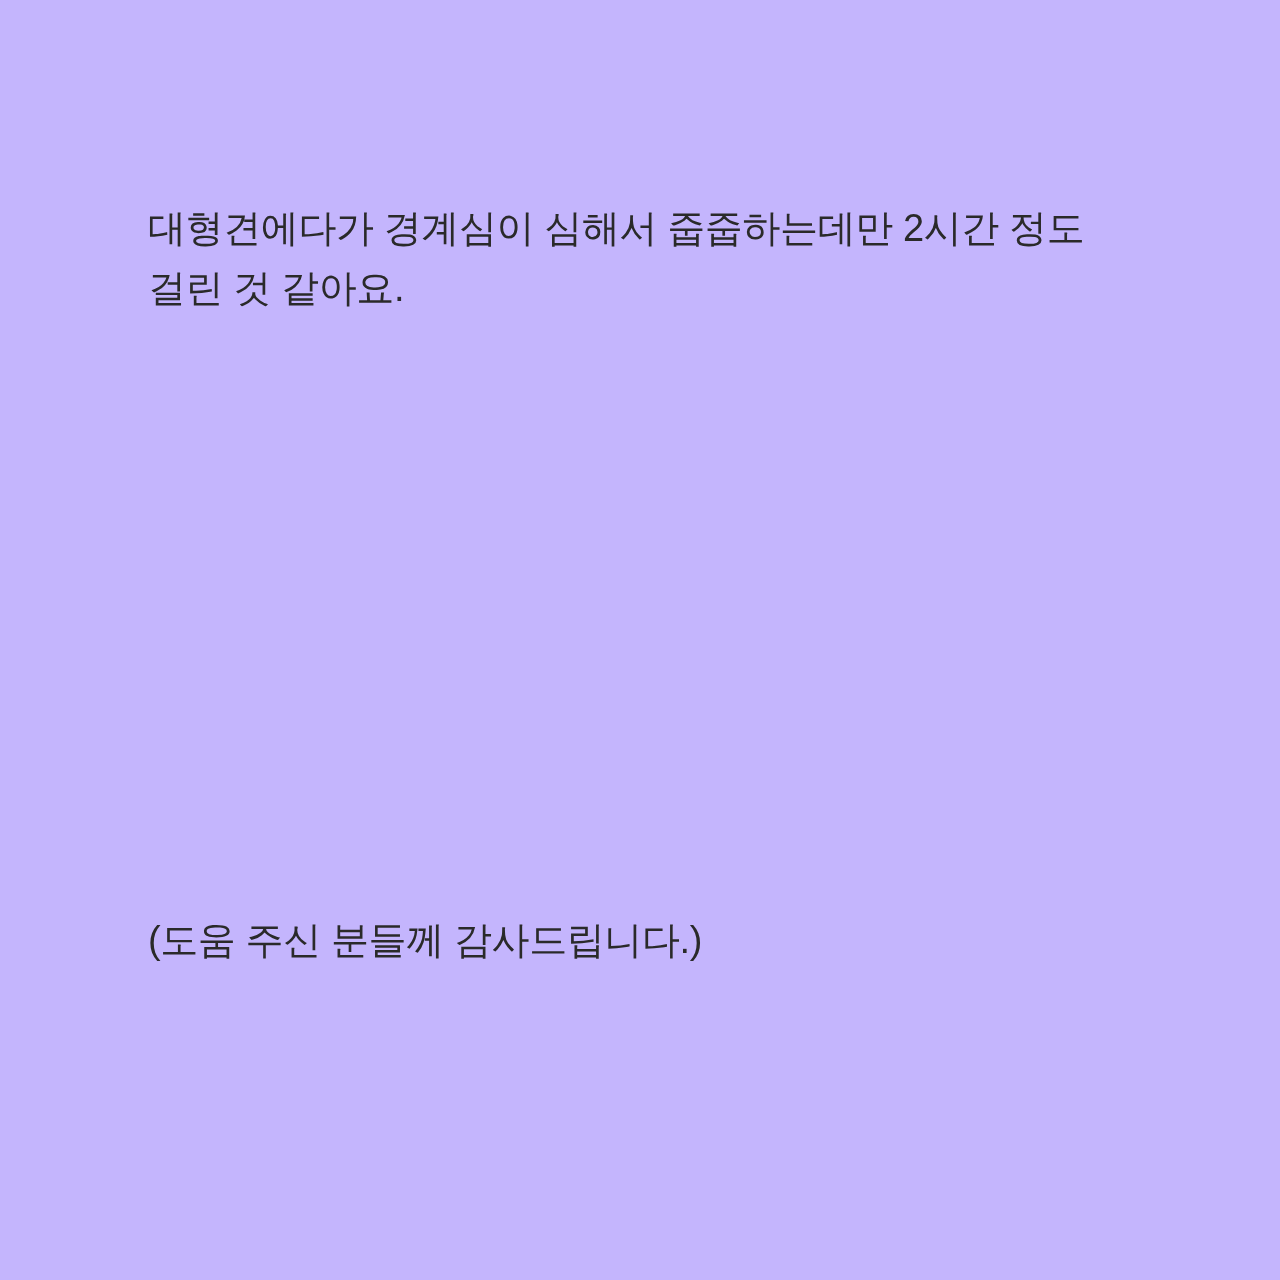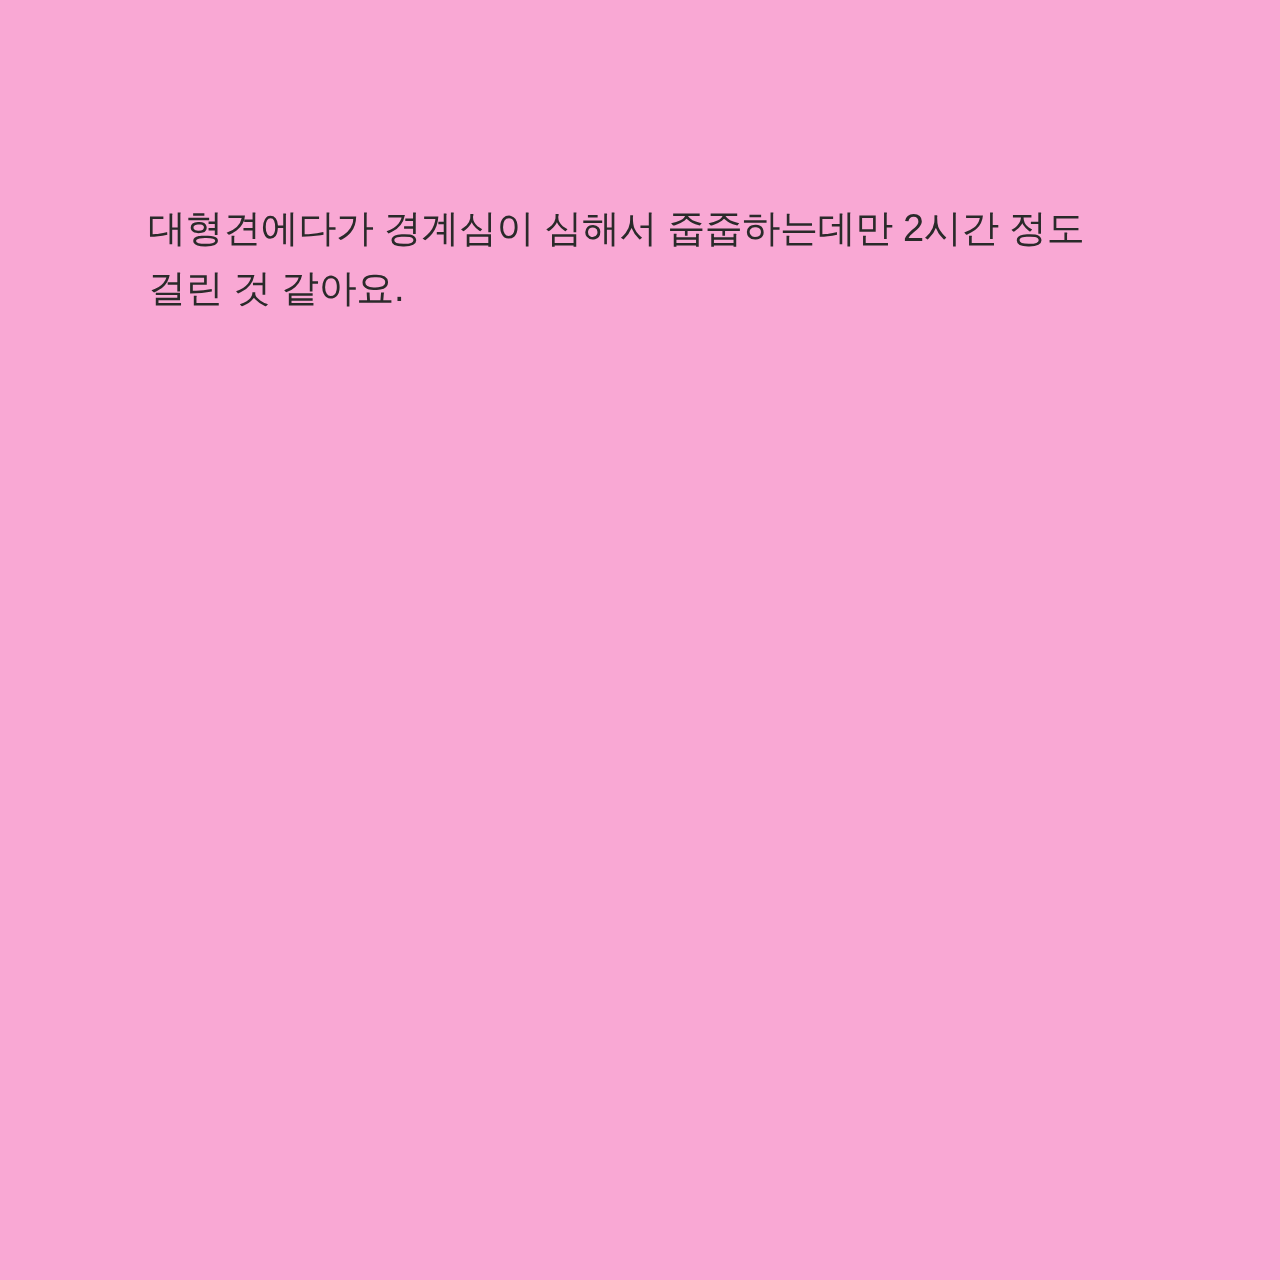--- a/index.html
+++ b/index.html
@@ -10,21 +10,21 @@
     width: 1280px;
     height: 1280px;
     background: #ffffff;
     font-family: "Liberation Sans", sans-serif;
     overflow: hidden;
   }
   .page {
     position: relative;
     width: 1280px;
     height: 1280px;
-    background: #f9a8d4;
+    background: #c4b5fd;
     box-sizing: border-box;
     padding: 18px 165px 0 148px;
   }
   .body-text {
     font-size: 38px;
     line-height: 1.58;
     color: #2a2a2a;
     letter-spacing: -0.4px;
     font-weight: 400;
     white-space: pre-wrap;
@@ -43,20 +43,21 @@
 
 <div class="page">
 
   <div class="body-text">
 
     <p class="para">대형견에다가 경계심이 심해서 줍줍하는데만 2시간 정도 걸린 것 같아요.</p>
     <div class="gap"></div>
 
     <div class="gap"></div>
 
+    <p class="para">(도움 주신 분들께 감사드립니다.)</p>
     
 
     
     
 
     
     
 
     
     

